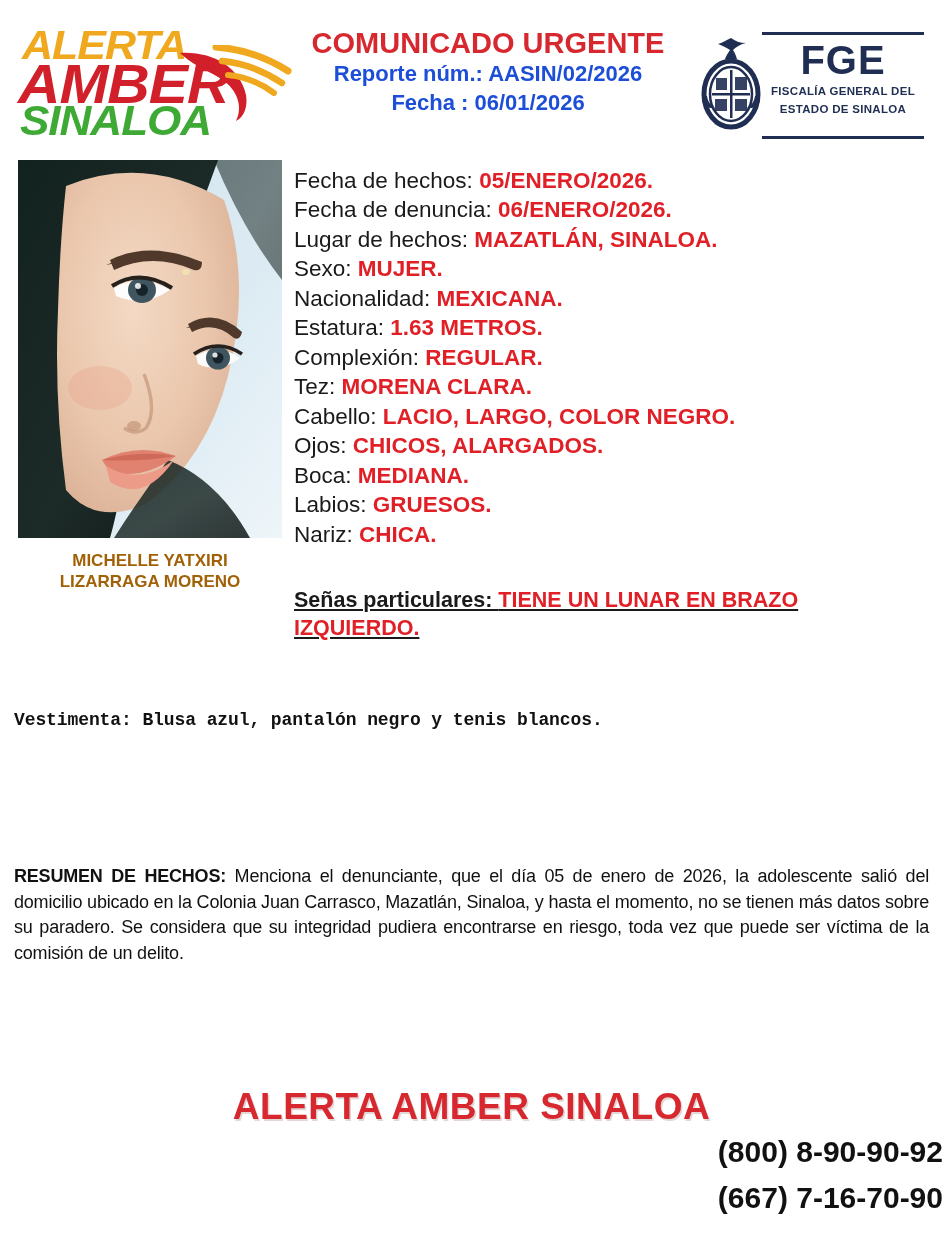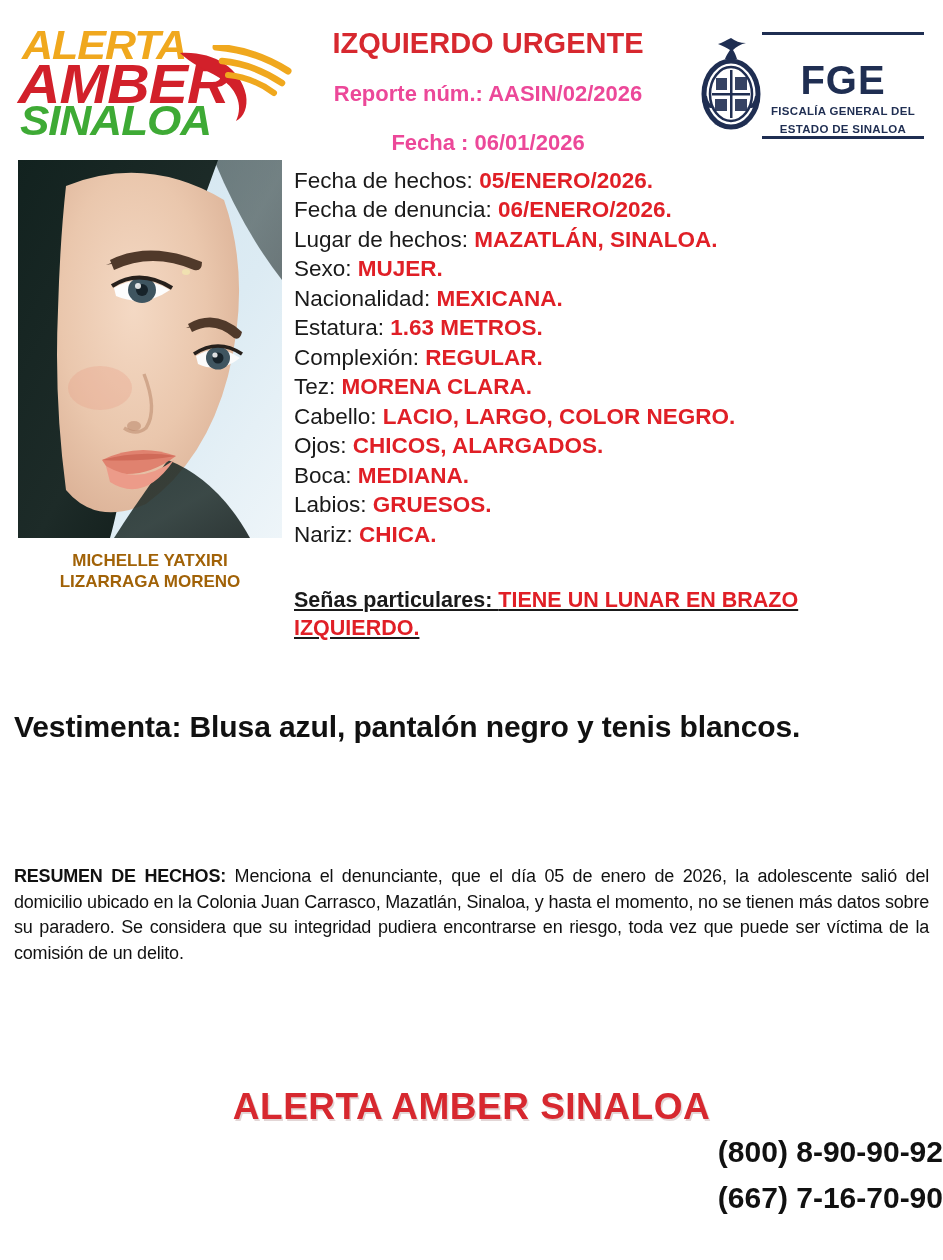--- a/index.html
+++ b/index.html
@@ -79,26 +79,25 @@
   }
   .t-urgente {
     color: #D7282F;
     font-weight: bold;
     font-size: 29px;
     letter-spacing: 0px;
     line-height: 1.06;
     white-space: nowrap;
   }
   .t-reporte, .t-fecha {
-    color: #ec4899;
+    color: #1d4ed8;
     font-weight: bold;
     font-size: 22px;
     line-height: 1.32;
     white-space: nowrap;
-    margin-top: 20px;
   }
 
   
   .fge {
     position: absolute;
     left: 700px;
     top: 26px;
     width: 224px;
     height: 118px;
   }
@@ -118,21 +117,20 @@
     width: 62px;
     height: 104px;
   }
   .fge-text {
     position: absolute;
     left: 62px;
     top: 12px;
     width: 162px;
     text-align: center;
     color: #1F2E52;
-    margin-top: 20px;
   }
   .fge-big {
     font-size: 40px;
     font-weight: bold;
     letter-spacing: 1px;
     line-height: 1;
     margin-top: 2px;
   }
   .fge-sub {
     font-size: 11.5px;
@@ -193,22 +191,22 @@
   }
   .marks .lbl { font-weight: bold; }
   .marks .val { font-weight: bold; color: #E01F26; }
 
   
   .clothing {
     position: absolute;
     left: 14px;
     top: 710px;
     width: 910px;
-    font-family: Liberation Sans, sans-serif;
-    font-size: 30px;
+    font-family: Liberation Mono, monospace;
+    font-size: 18px;
     font-weight: bold;
     color: #111;
     letter-spacing: -0.1px;
   }
 
   
   .summary {
     position: absolute;
     left: 14px;
     top: 864px;
@@ -258,21 +256,21 @@
     <div class="ln l-sinaloa">SINALOA</div>
     <svg class="amber-swoosh" viewBox="0 0 130 78">
       <path d="M10 8 C42 6 70 22 76 50 C78 62 74 72 66 76 C74 60 66 42 48 32 C36 25 20 18 10 8 Z" fill="#D2202A"></path>
       <path d="M46 2 C72 4 96 12 118 26" stroke="#F0A81E" stroke-width="7" fill="none" stroke-linecap="round"></path>
       <path d="M52 16 C74 18 94 26 112 38" stroke="#F0A81E" stroke-width="6.5" fill="none" stroke-linecap="round"></path>
       <path d="M58 30 C76 32 92 39 104 48" stroke="#F0A81E" stroke-width="6" fill="none" stroke-linecap="round"></path>
     </svg>
   </div>
 
   <div class="title-block">
-    <div class="t-urgente">IZQUIERDO URGENTE</div>
+    <div class="t-urgente">COMUNICADO URGENTE</div>
     <div class="t-reporte">Reporte núm.: AASIN/02/2026</div>
     <div class="t-fecha">Fecha : 06/01/2026</div>
   </div>
 
   <div class="fge">
     <div class="fge-rule top"></div>
     <svg class="fge-shield" viewBox="0 0 62 104">
       <g fill="#1F2E52">
         <path d="M31 4 C26 6 22 9 18 10 C23 12 27 14 30 16 C28 19 26 22 25 25 L37 25 C36 22 35 19 33 16 C36 13 41 10 46 9 C40 9 35 7 31 4 Z"></path>
         <path d="M31 14 L32 28 L30 28 Z"></path>

